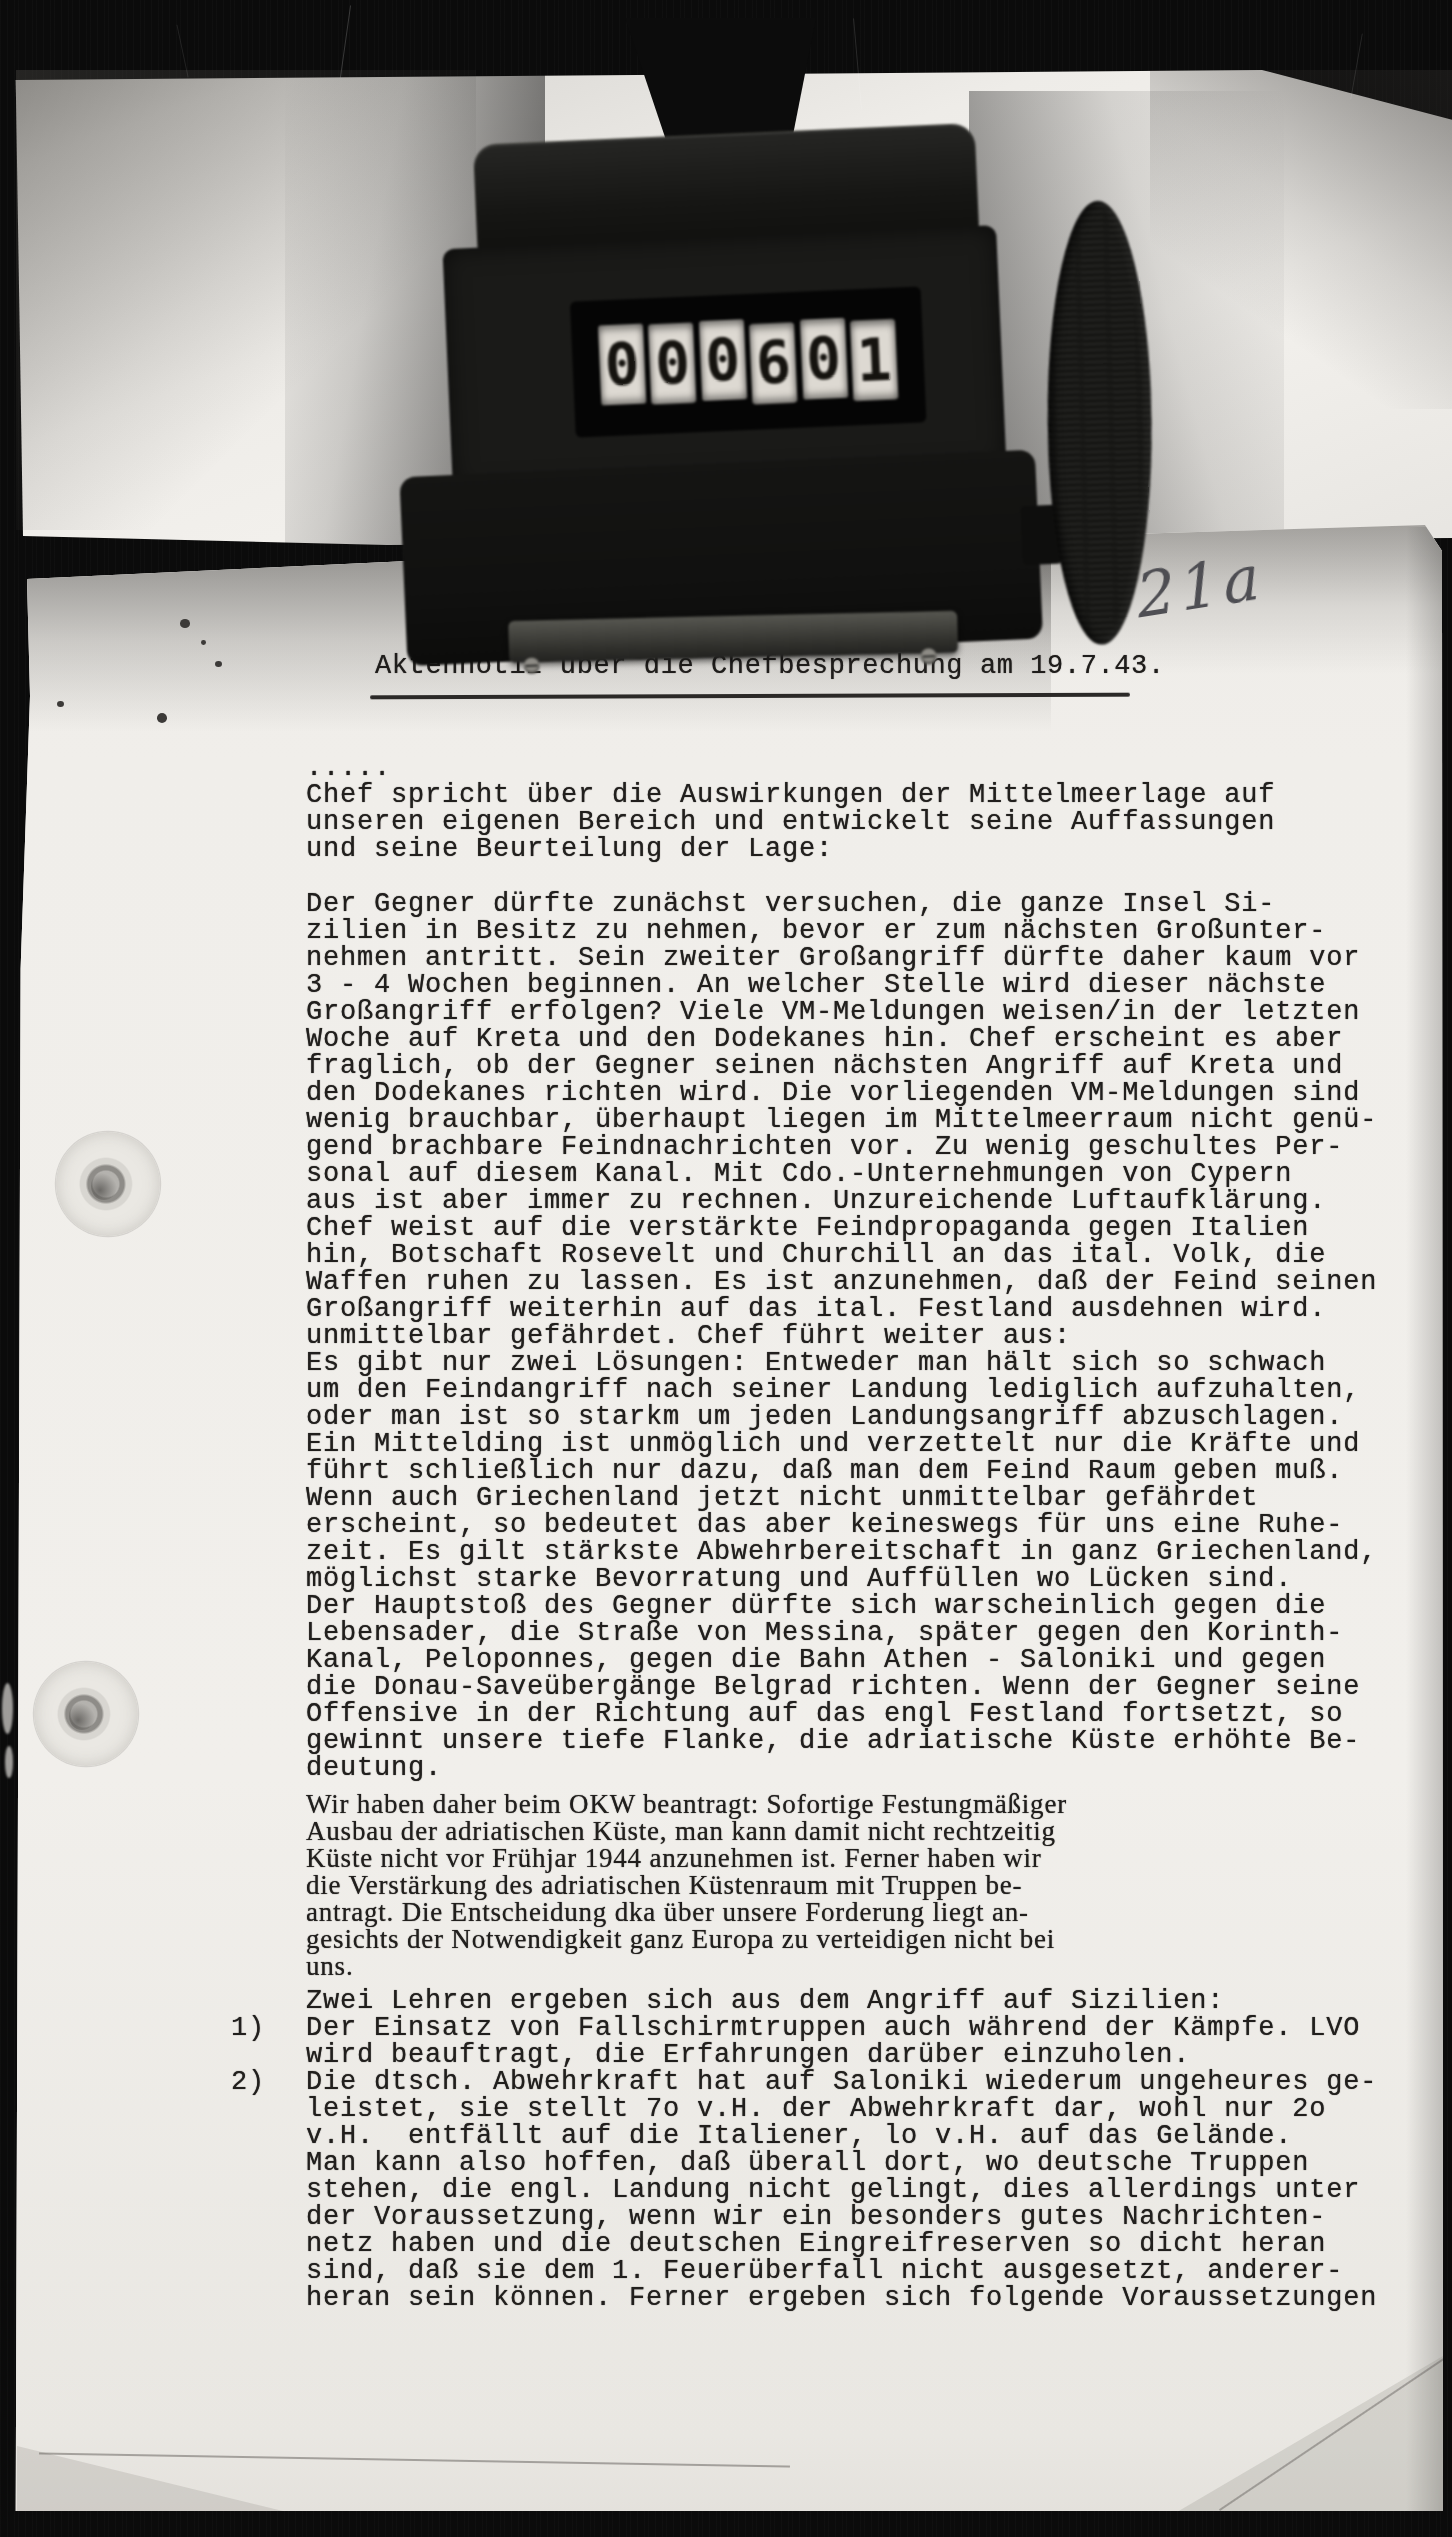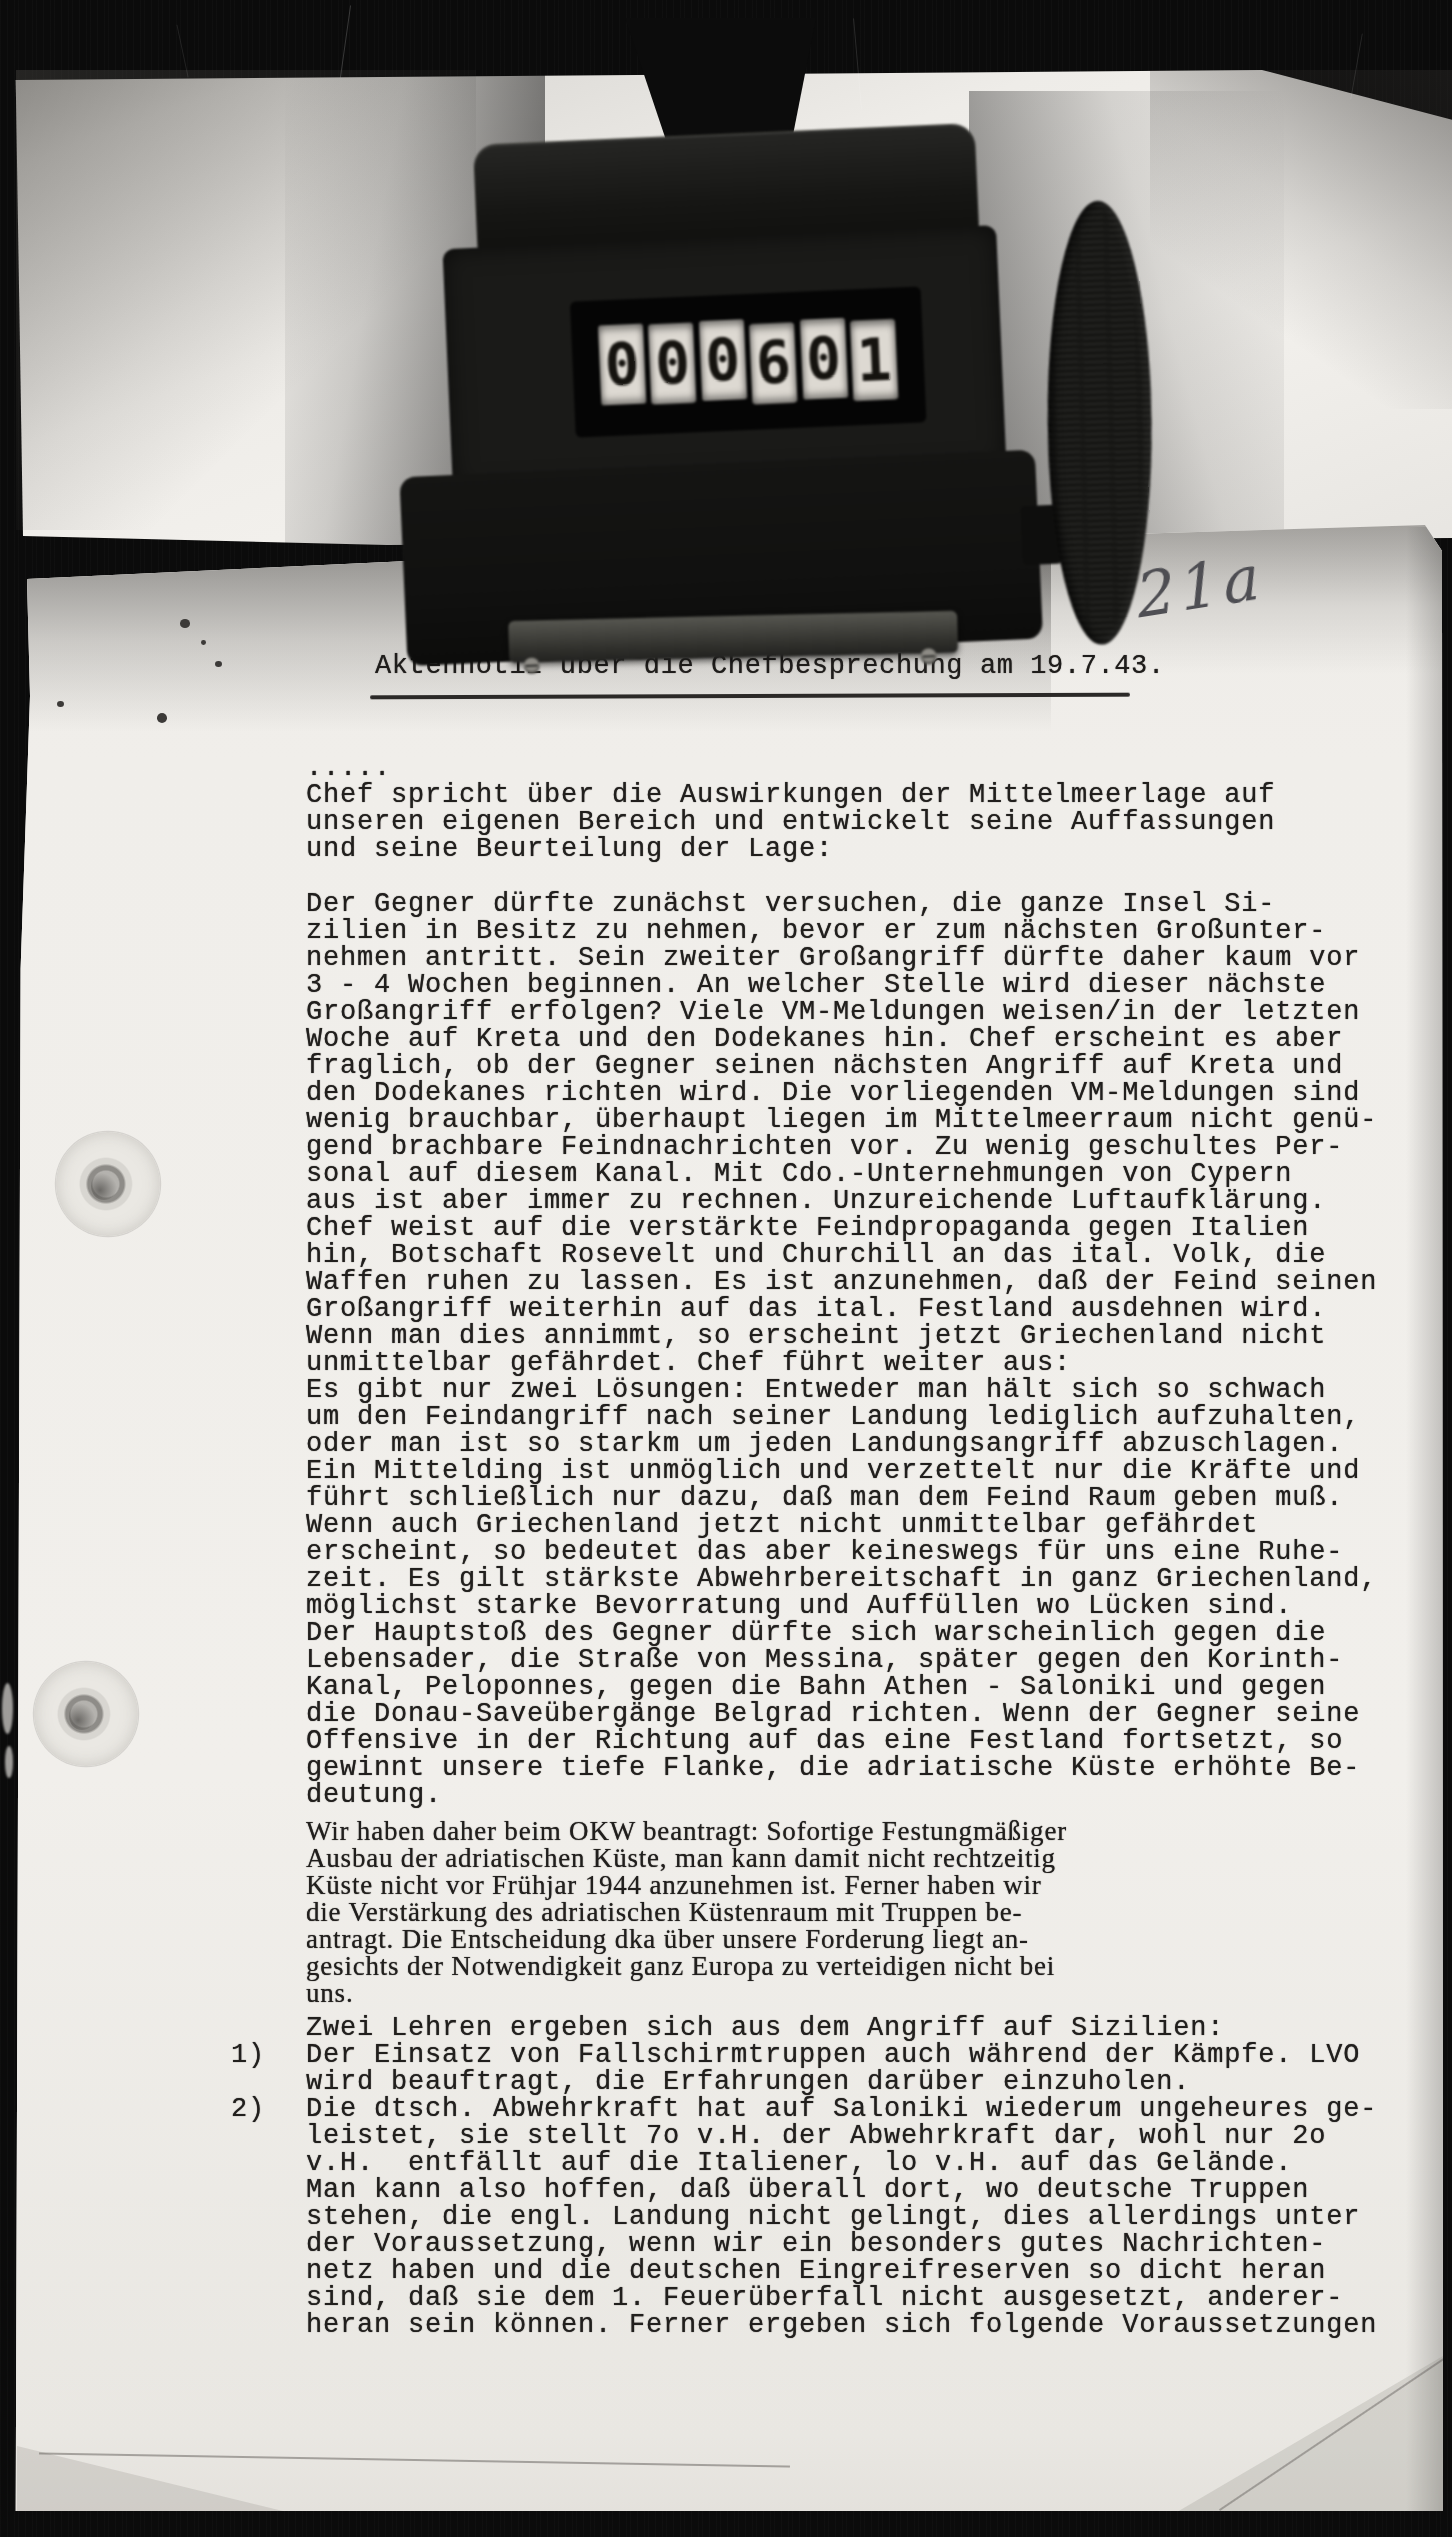--- a/index.html
+++ b/index.html
@@ -158,36 +158,35 @@
           <div class="line">fraglich, ob der Gegner seinen nächsten Angriff auf Kreta und</div>
           <div class="line">den Dodekanes richten wird. Die vorliegenden VM-Meldungen sind</div>
           <div class="line">wenig brauchbar, überhaupt liegen im Mittelmeerraum nicht genü-</div>
           <div class="line">gend brachbare Feindnachrichten vor. Zu wenig geschultes Per-</div>
           <div class="line">sonal auf diesem Kanal. Mit Cdo.-Unternehmungen von Cypern</div>
           <div class="line">aus ist aber immer zu rechnen. Unzureichende Luftaufklärung.</div>
           <div class="line">Chef weist auf die verstärkte Feindpropaganda gegen Italien</div>
           <div class="line">hin, Botschaft Rosevelt und Churchill an das ital. Volk, die</div>
           <div class="line">Waffen ruhen zu lassen. Es ist anzunehmen, daß der Feind seinen</div>
           <div class="line">Großangriff weiterhin auf das ital. Festland ausdehnen wird.</div>
-          <div class="line">Wenn man dies annimmt, so erscheint jetzt Griechenland nicht</div>
           <div class="line">unmittelbar gefährdet. Chef führt weiter aus:</div>
           <div class="line">Es gibt nur zwei Lösungen: Entweder man hält sich so schwach</div>
           <div class="line">um den Feindangriff nach seiner Landung lediglich aufzuhalten,</div>
           <div class="line">oder man ist so starkm um jeden Landungsangriff abzuschlagen.</div>
           <div class="line">Ein Mittelding ist unmöglich und verzettelt nur die Kräfte und</div>
           <div class="line">führt schließlich nur dazu, daß man dem Feind Raum geben muß.</div>
           <div class="line">Wenn auch Griechenland jetzt nicht unmittelbar gefährdet</div>
           <div class="line">erscheint, so bedeutet das aber keineswegs für uns eine Ruhe-</div>
           <div class="line">zeit. Es gilt stärkste Abwehrbereitschaft in ganz Griechenland,</div>
           <div class="line">möglichst starke Bevorratung und Auffüllen wo Lücken sind.</div>
           <div class="line">Der Hauptstoß des Gegner dürfte sich warscheinlich gegen die</div>
           <div class="line">Lebensader, die Straße von Messina, später gegen den Korinth-</div>
           <div class="line">Kanal, Peloponnes, gegen die Bahn Athen - Saloniki und gegen</div>
           <div class="line">die Donau-Saveübergänge Belgrad richten. Wenn der Gegner seine</div>
-          <div class="line">Offensive in der Richtung auf das eine Festland fortsetzt, so</div>
+          <div class="line">Offensive in der Richtung auf das engl Festland fortsetzt, so</div>
           <div class="line">gewinnt unsere tiefe Flanke, die adriatische Küste erhöhte Be-</div>
           <div class="line">deutung.</div>
         </div>
         <div class="para" style="margin-bottom: 8.5px; font-family: Liberation Serif, serif;">
           <div class="line">Wir haben daher beim OKW beantragt: Sofortige Festungmäßiger</div>
           <div class="line">Ausbau der adriatischen Küste, man kann damit nicht rechtzeitig</div>
           <div class="line">Küste nicht vor Frühjar 1944 anzunehmen ist. Ferner haben wir</div>
           <div class="line">die Verstärkung des adriatischen Küstenraum mit Truppen be-</div>
           <div class="line">antragt. Die Entscheidung dka über unsere Forderung liegt an-</div>
           <div class="line">gesichts der Notwendigkeit ganz Europa zu verteidigen nicht bei</div>

